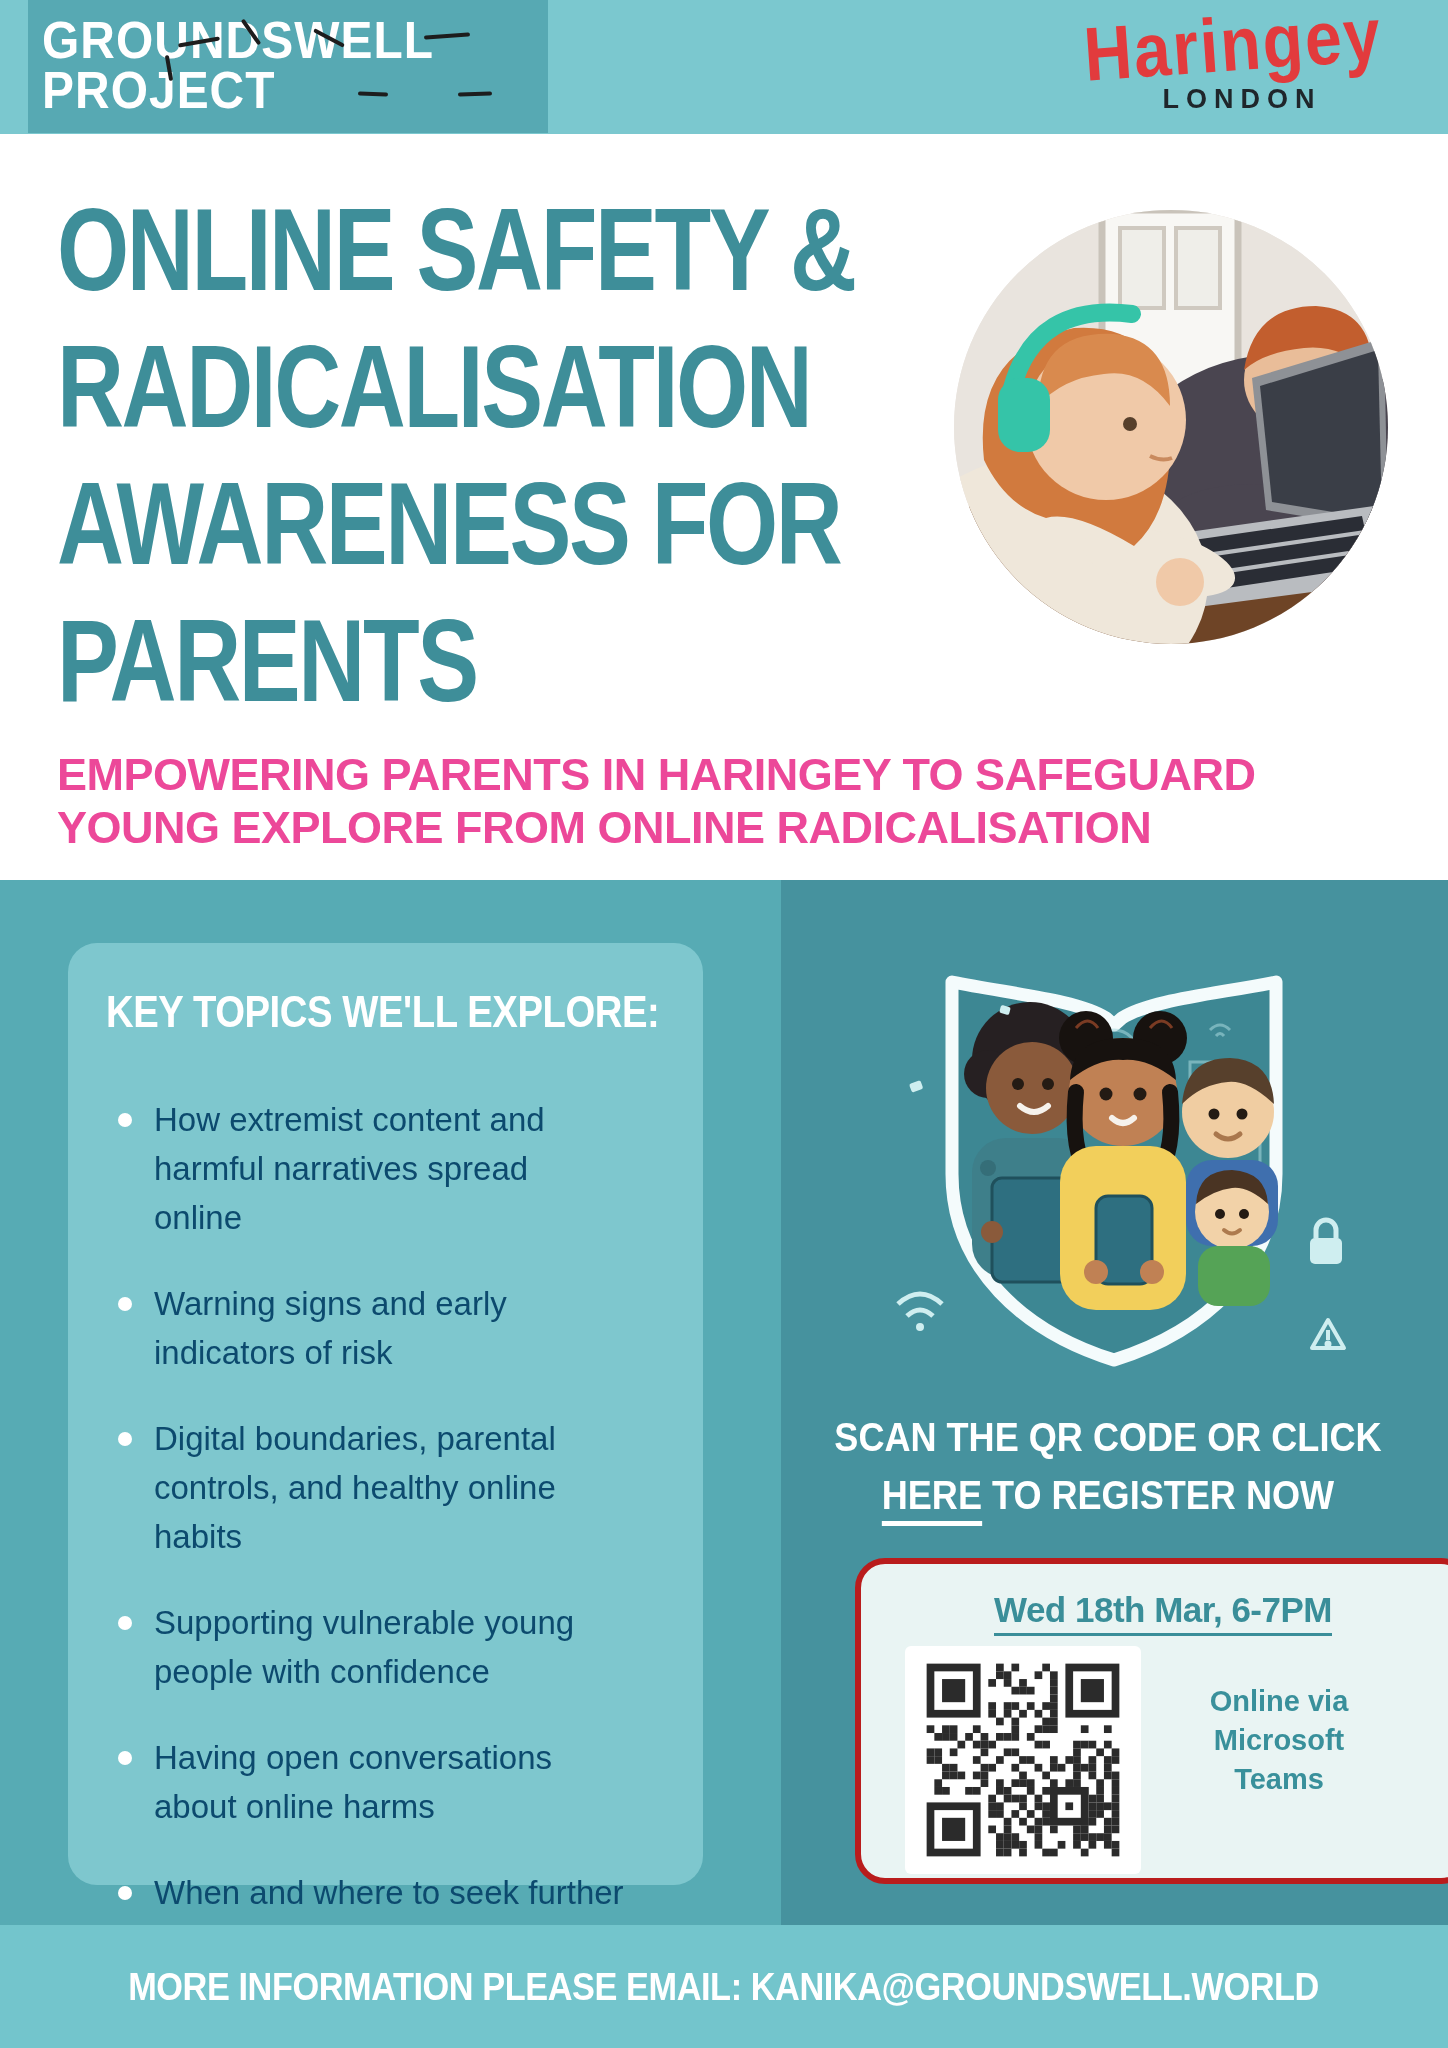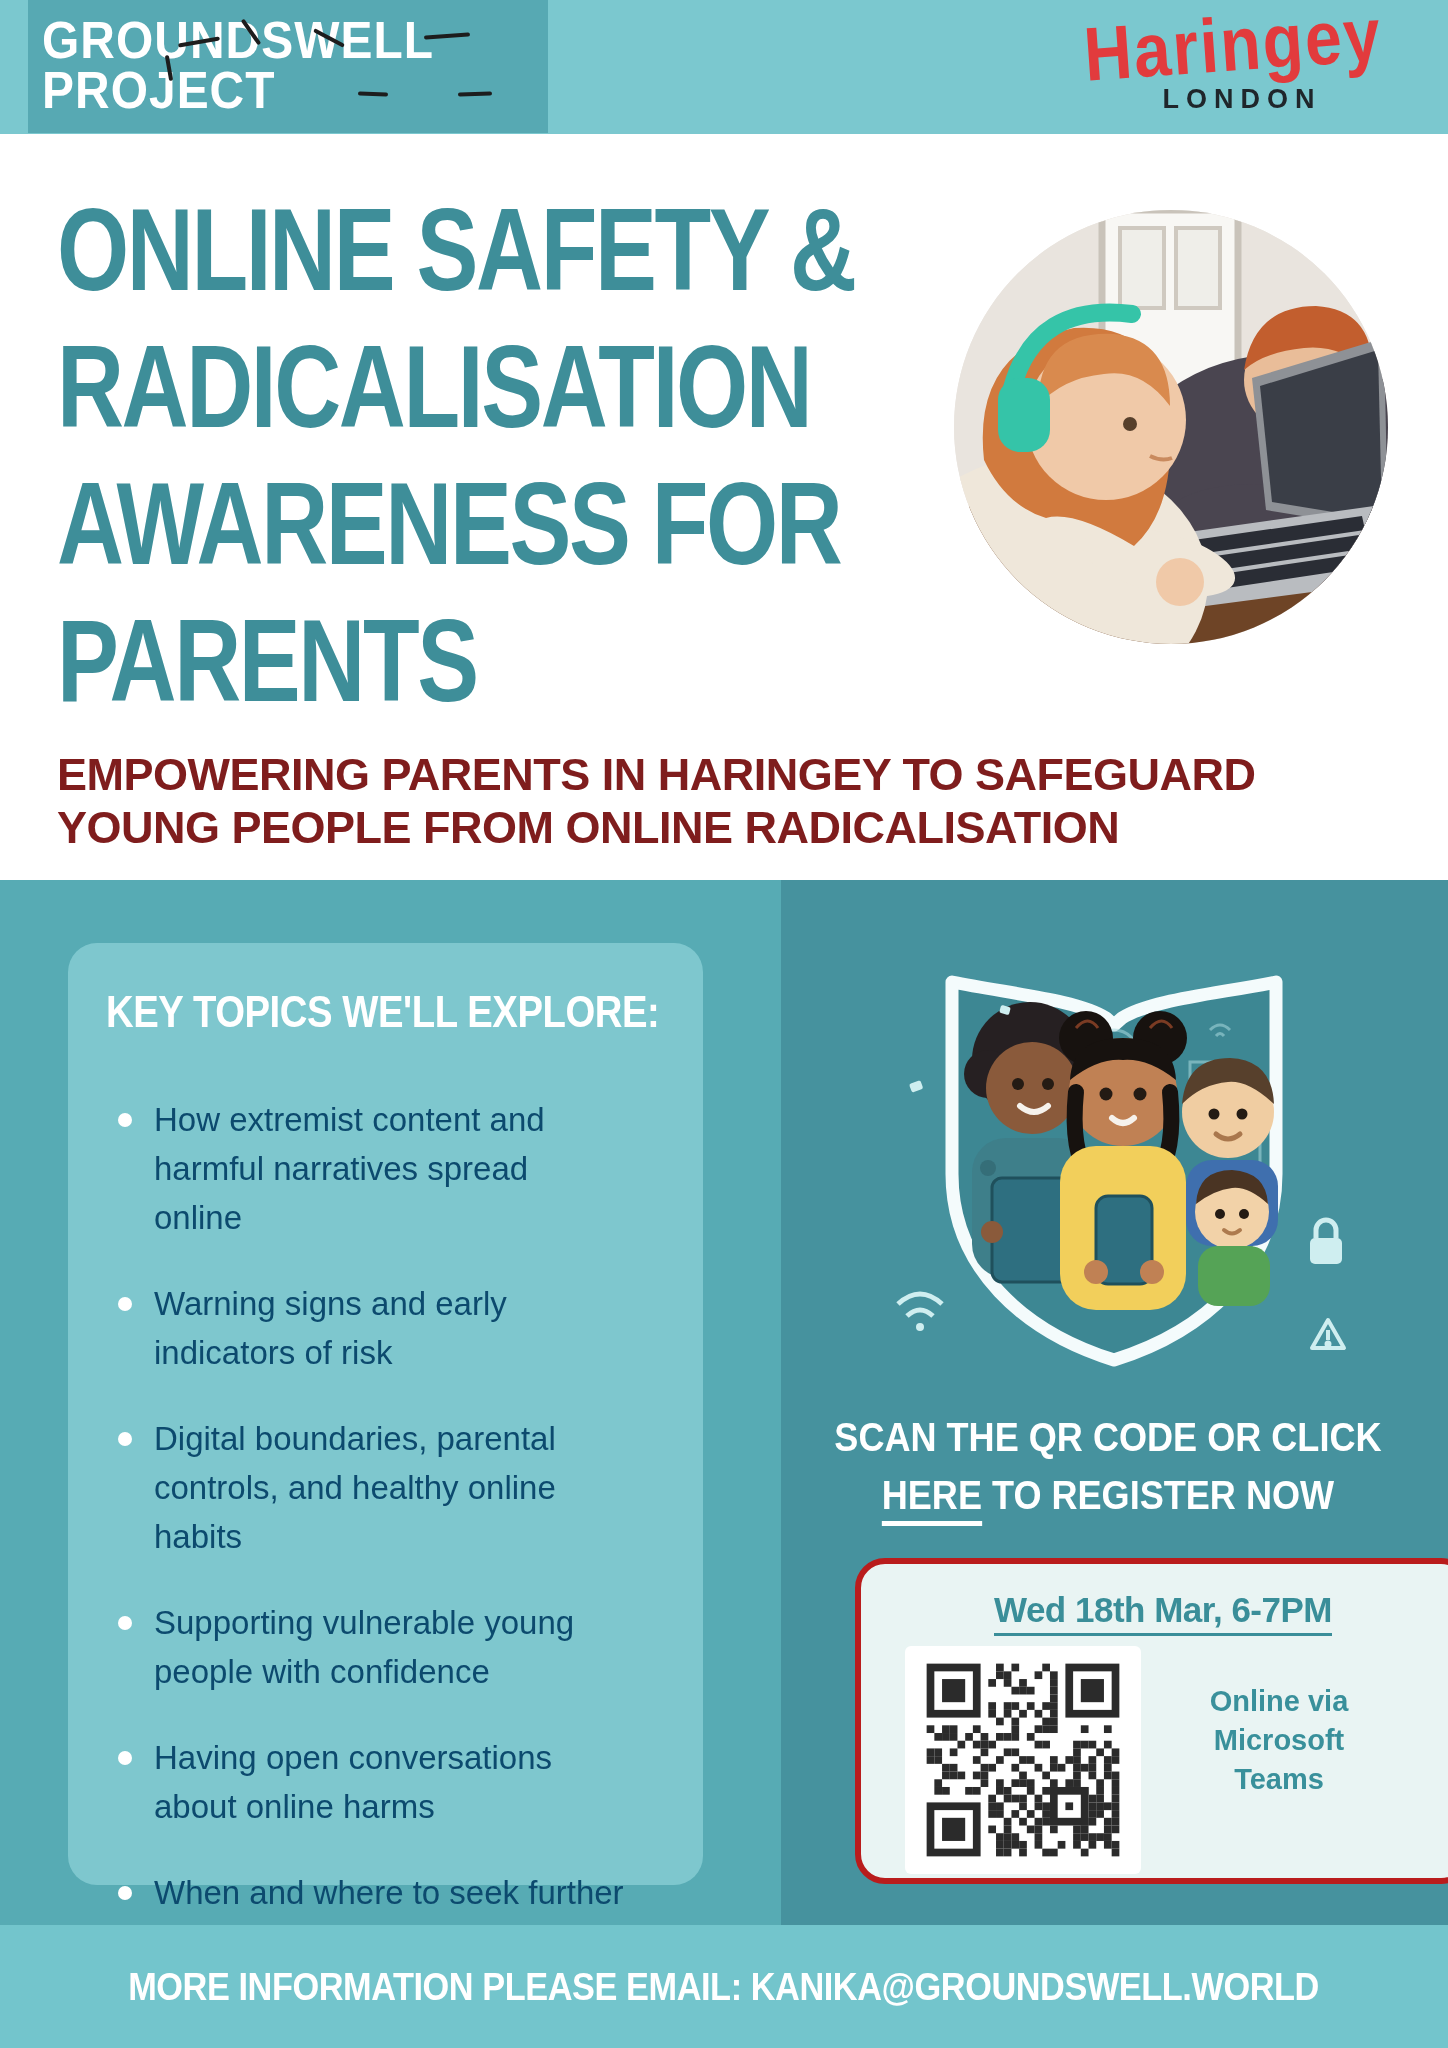--- a/index.html
+++ b/index.html
@@ -13,21 +13,21 @@
   .gs-line{font-weight:bold;font-size:47px;line-height:50px;letter-spacing:1px;margin-left:14px;transform:scale(1.02,1.12);transform-origin:left top;}
   .gs-line.first{margin-top:12px;}
   .stitch{position:absolute;height:4px;background:#1d1d1d;border-radius:2px;}
   .haringey{position:absolute;right:50px;top:6px;width:330px;height:120px;}
   .haringey-word{font-weight:bold;font-size:66px;color:#e23b3d;transform:rotate(-4deg) scaleY(1.15);transform-origin:center;letter-spacing:2px;text-align:center;}
   .haringey-sub{font-weight:bold;font-size:27px;color:#1f262b;letter-spacing:7px;text-align:center;margin-top:2px;margin-left:18px;}
   
   .hero{position:absolute;left:0;top:134px;width:1448px;height:746px;background:#ffffff;padding-left:12px;}
   .title{position:absolute;left:57px;top:48px;color:#3e8e99;}
   .title-line{font-weight:bold;font-size:116px;line-height:137px;letter-spacing:-3px;transform:scaleX(0.80);transform-origin:left top;white-space:nowrap;}
-  .subtitle{position:absolute;left:57px;top:614px;color:#7f1d1d;font-weight:bold;font-size:45px;line-height:53px;letter-spacing:-0.5px;}
+  .subtitle{position:absolute;left:57px;top:614px;color:#ec4899;font-weight:bold;font-size:45px;line-height:53px;letter-spacing:-0.5px;}
   .photo-circle{position:absolute;left:954px;top:76px;width:434px;height:434px;border-radius:50%;overflow:hidden;background:#eae6e1;}
   
   .main{position:absolute;left:0;top:880px;width:1448px;height:1045px;}
   .left-col{position:absolute;left:0;top:0;width:781px;height:1045px;background:#57abb4;}
   .right-col{position:absolute;left:781px;top:0;width:667px;height:1045px;background:#46929e;}
   .topics-card{position:absolute;left:68px;top:63px;width:635px;height:942px;border-radius:29px;background:#7ec7ce;}
   .topics-heading{margin:44px 0 0 38px;color:#ffffff;font-weight:bold;font-size:44px;letter-spacing:-0.5px;transform:scaleX(0.87);transform-origin:left top;white-space:nowrap;}
   .topics-list{list-style:none;margin:58px 0 0 0;padding:0 0 0 50px;}
   .topics-list li{position:relative;width:470px;padding-left:36px;margin-bottom:37px;color:#0c4a6e;font-size:33px;line-height:49px;}
   .topics-list li::before{content:"";position:absolute;left:0;top:18px;width:14px;height:14px;border-radius:50%;background:#ffffff;}
@@ -69,21 +69,21 @@
 
   <section class="hero">
     <div class="title">
       <div class="title-line">ONLINE SAFETY &amp;</div>
       <div class="title-line">RADICALISATION</div>
       <div class="title-line">AWARENESS FOR</div>
       <div class="title-line">PARENTS</div>
     </div>
     <div class="subtitle">
       <div>EMPOWERING PARENTS IN HARINGEY TO SAFEGUARD</div>
-      <div>YOUNG PEOPLE FROM ONLINE RADICALISATION</div>
+      <div>YOUNG EXPLORE FROM ONLINE RADICALISATION</div>
     </div>
 
     <div class="photo-circle">
       <svg width="434" height="434" viewBox="0 0 434 434">
         <rect width="434" height="434" fill="#e9e4de"></rect>
         <rect x="148" y="0" width="136" height="214" fill="#f8f7f4" stroke="#c9c3ba" stroke-width="7"></rect>
         <rect x="166" y="18" width="44" height="80" fill="#efeee9" stroke="#cfc9c0" stroke-width="4"></rect>
         <rect x="222" y="18" width="44" height="80" fill="#efeee9" stroke="#cfc9c0" stroke-width="4"></rect>
         <rect x="0" y="296" width="434" height="138" fill="#6e4426"></rect>
 

